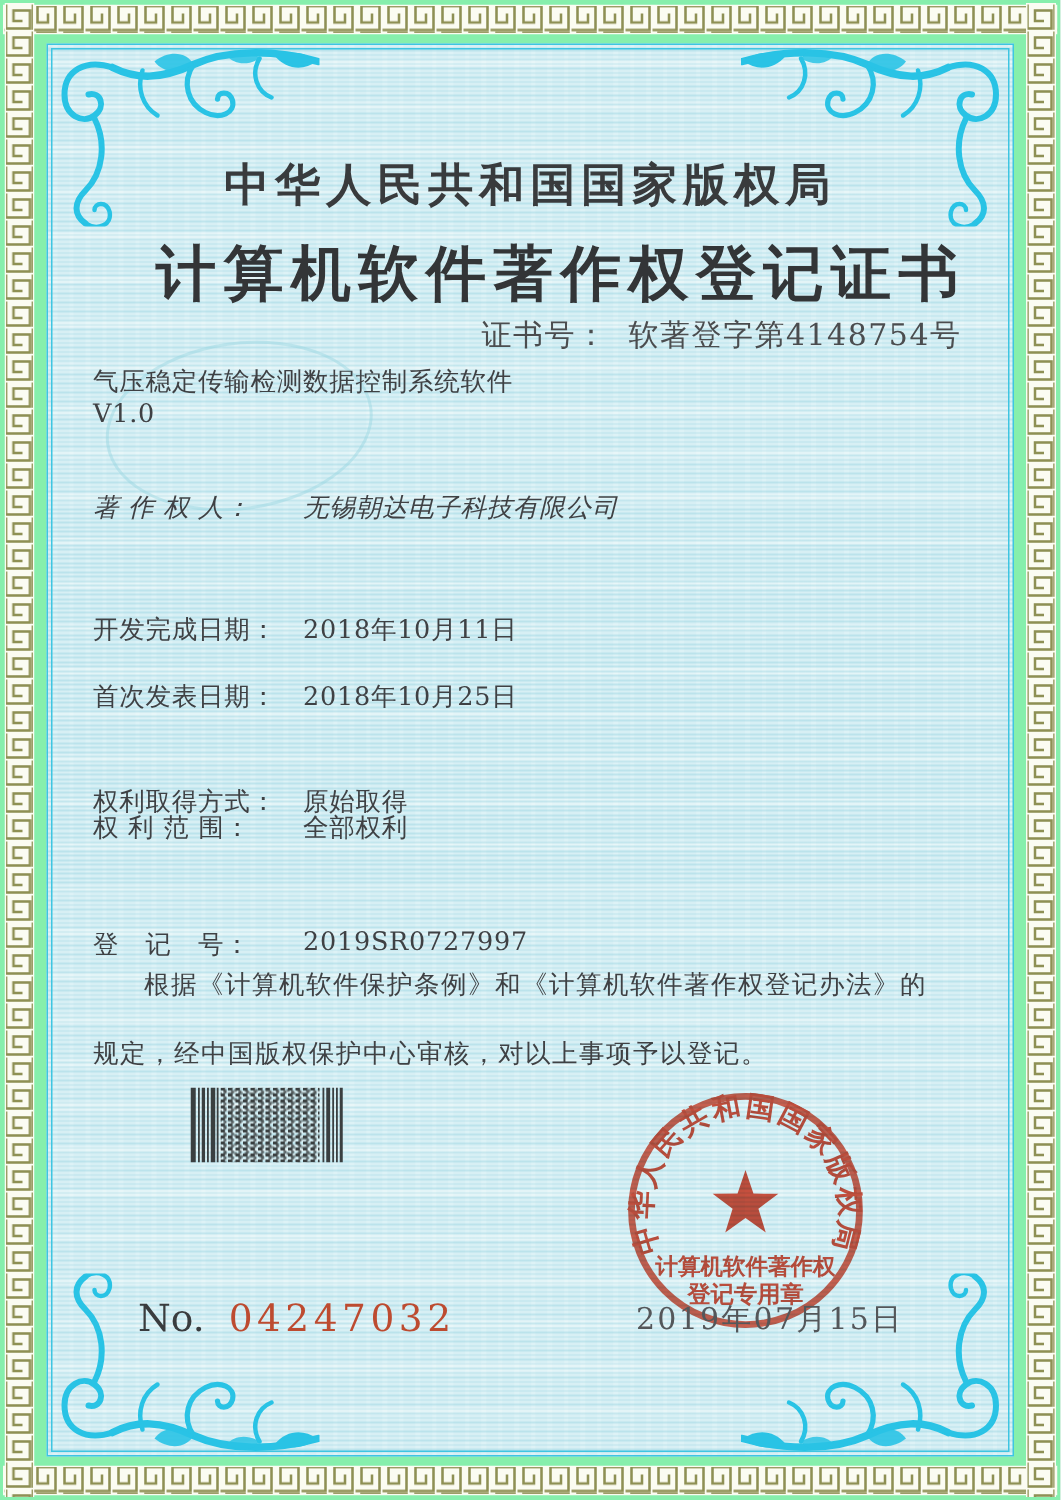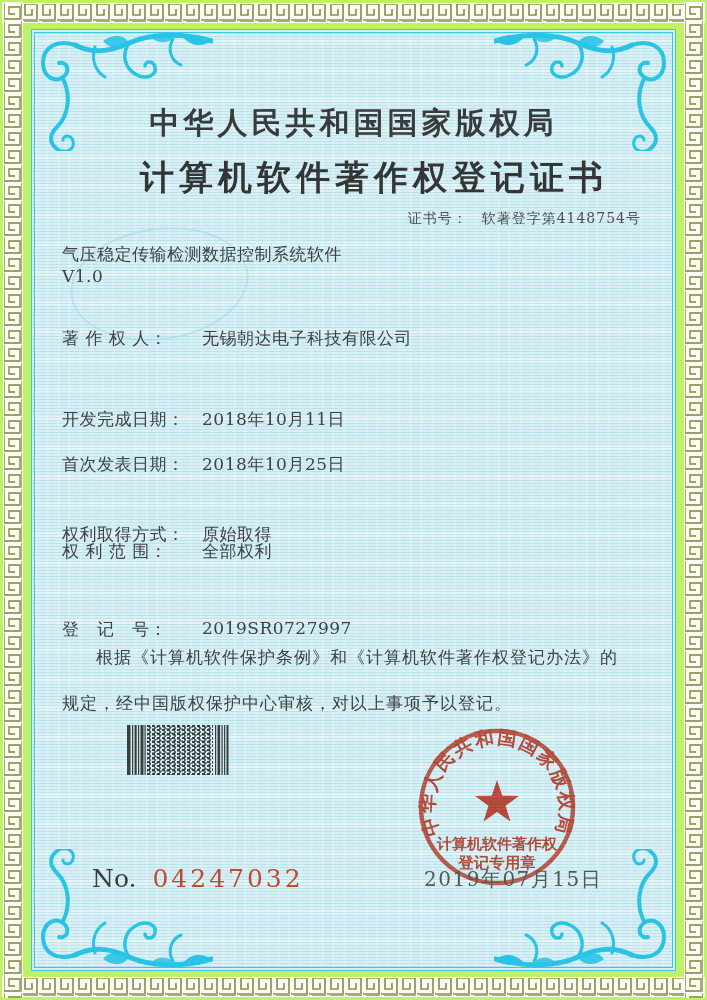--- a/index.html
+++ b/index.html
@@ -1,41 +1,41 @@
 <!DOCTYPE html>
 <html><head>
 <meta charset="utf-8">
 <style>
   html,body{margin:0;padding:0;background:#eef2ef;}
-  .page{position:relative;width:707px;height:1000px;margin:0 auto;background:#bef264;overflow:hidden;
+  .page{position:relative;width:707px;height:1000px;margin:0 auto;background:#86efac;overflow:hidden;
         font-family:"DejaVu Serif","Liberation Serif",serif;}
   .band{position:absolute;}
   
   .field{position:absolute;left:31px;top:29px;right:31px;bottom:29px;
          border:4px double #3ec5e2;
          background-color:#d7eff4;
          background-image:
            repeating-linear-gradient(0deg, rgba(122,199,216,.30) 0px, rgba(122,199,216,.30) 1px, transparent 1px, transparent 3px),
            repeating-linear-gradient(90deg, rgba(255,255,255,.16) 0 3px, transparent 3px 11px),
            repeating-linear-gradient(0deg, transparent 0 24px, rgba(255,255,255,.30) 24px 29px);}
   .corner{position:absolute;width:180px;height:120px;pointer-events:none;}
   .corner.tl{left:33px;top:31px;}
   .corner.tr{right:33px;top:31px;transform:scaleX(-1);}
   .corner.bl{left:33px;bottom:31px;transform:scaleY(-1);}
   .corner.br{right:33px;bottom:31px;transform:scale(-1,-1);}
   .authority{position:absolute;left:0;right:0;top:103px;text-align:center;
              font-size:30px;font-weight:bold;letter-spacing:4px;color:#393b3d;}
   .cert-title{position:absolute;left:0;right:0;top:155px;text-align:center;
-              font-size:34px;font-weight:bold;letter-spacing:5px;color:#333537;padding-left:41px;}
-  .certno{position:absolute;top:210px;right:66px;font-size:14px;color:#4b4d4f;letter-spacing:1px;}
+              font-size:40px;font-weight:bold;letter-spacing:5px;color:#333537;padding-left:41px;}
+  .certno{position:absolute;top:210px;right:66px;font-size:20px;color:#4b4d4f;letter-spacing:1px;}
   .certno .lbl{margin-right:14px;}
   .row{position:absolute;left:62px;display:flex;font-size:17px;color:#3f4144;letter-spacing:.5px;}
   .row .row-label{display:inline-block;width:140px;flex:0 0 140px;}
   .row .row-value{white-space:pre-line;}
-  .r0{top:243px;} .r1{top:327px;} .r2{top:408px;justify-content:space-between;} .r3{top:453px;}
+  .r0{top:243px;} .r1{top:327px;font-style:italic;} .r2{top:408px;justify-content:space-between;} .r3{top:453px;}
   .r4{top:497px;margin-top:26px;} .r5{top:540px;} .r6{top:582px;margin-top:36px;}
   .statement{position:absolute;left:62px;top:634px;width:578px;font-size:17px;
              color:#3f4144;letter-spacing:1px;line-height:46px;}
   .statement .stmt-line:first-child{text-indent:34px;}
   .watermark-circle{position:absolute;left:70px;top:228px;width:175px;height:108px;
              border:2px solid rgba(150,212,224,.45);border-radius:50%;transform:rotate(-8deg);}
   .barcode{position:absolute;left:127px;top:725px;}
   .seal{position:absolute;left:415px;top:725px;mix-blend-mode:multiply;opacity:.92;}
   .issue-date{position:absolute;left:424px;top:866px;font-size:20px;color:#54575a;
               letter-spacing:1.5px;z-index:5;text-align:center;}

